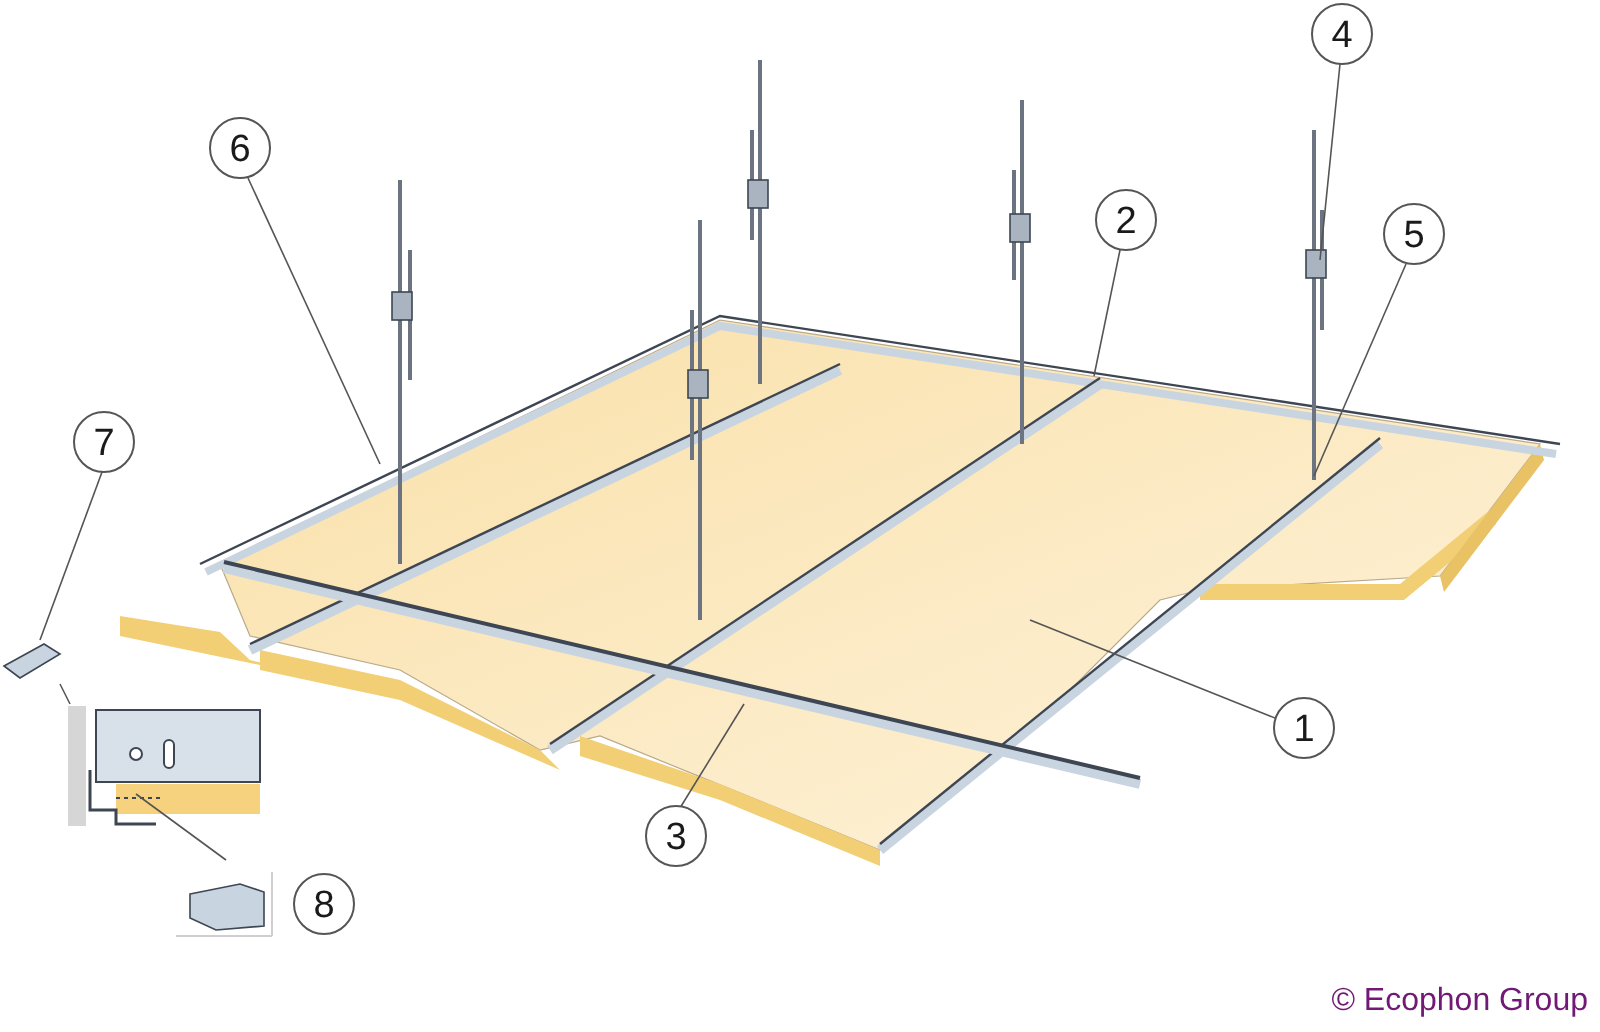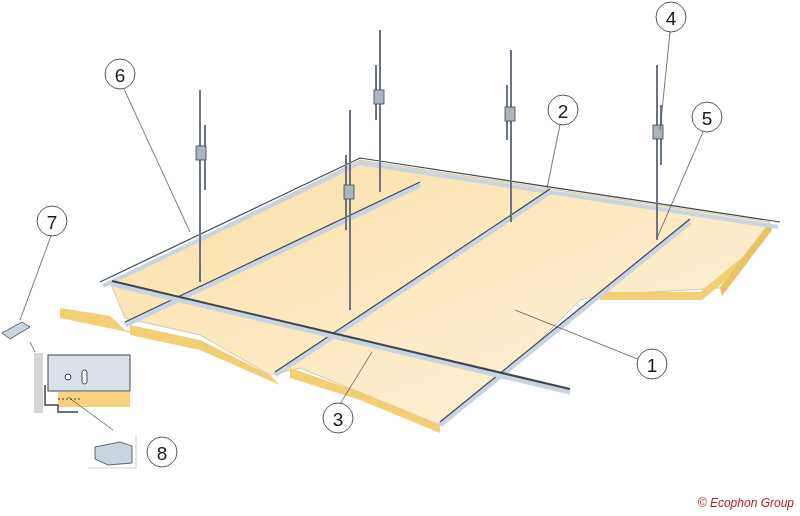--- a/index.html
+++ b/index.html
@@ -1,19 +1,19 @@
 <!DOCTYPE html>
 <html><head>
 <meta charset="utf-8">
 <style>
   html, body { margin:0; padding:0; background:#ffffff; }
   body { width:800px; height:516px; position:relative; overflow:hidden; font-family:"Liberation Sans", sans-serif; }
   #diagram { position:absolute; left:0; top:0; width:800px; height:516px; }
   .callout-text { font-family:"Liberation Sans", sans-serif; font-size:19px; fill:#1a1a1a; text-anchor:middle; dominant-baseline:central; }
-  .copyright { position:absolute; right:6px; bottom:6px; font-size:12px; color:#b91c1c;font-style:italic; }
+  .copyright { position:absolute; right:6px; bottom:6px; font-size:16px; color:#701a75; }
 </style>
 </head>
 <body>
 
 <svg id="diagram" viewBox="0 0 800 516" xmlns="http://www.w3.org/2000/svg">
   <defs>
     <linearGradient id="faceGrad" x1="0" y1="0" x2="1" y2="1">
       <stop offset="0" stop-color="#fae0a8"></stop>
       <stop offset="1" stop-color="#fdf3dc"></stop>
     </linearGradient>

